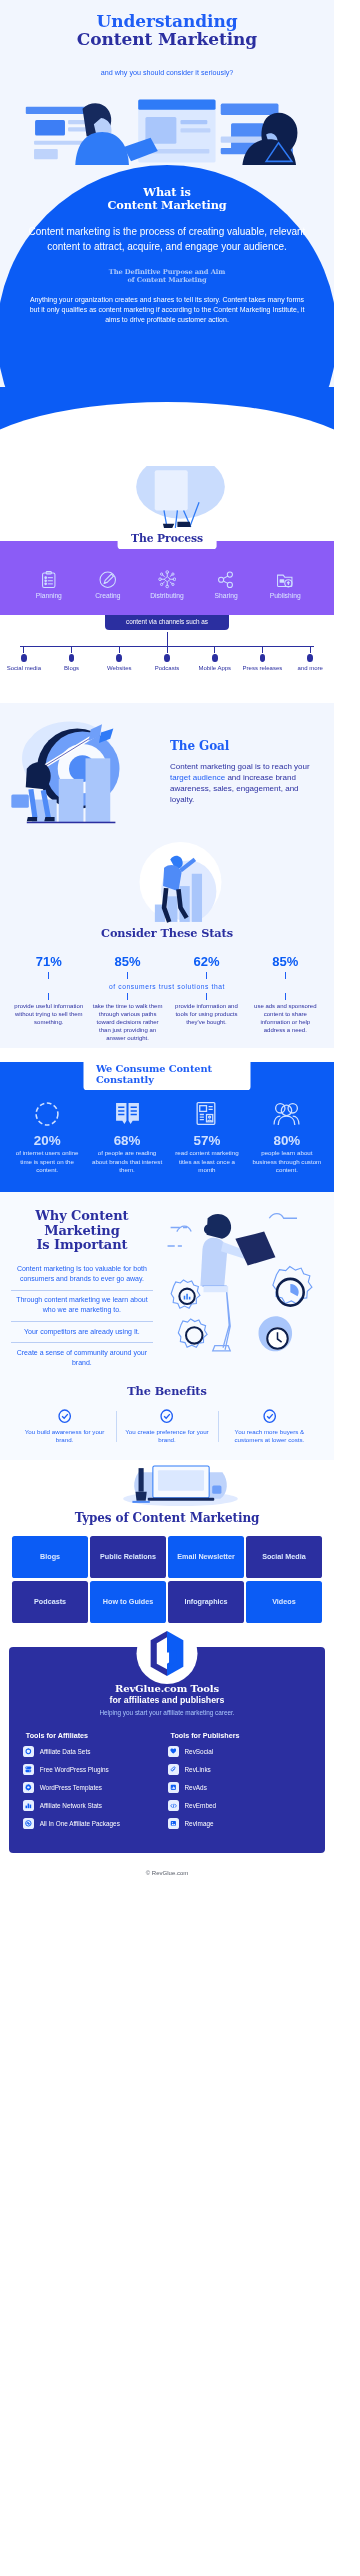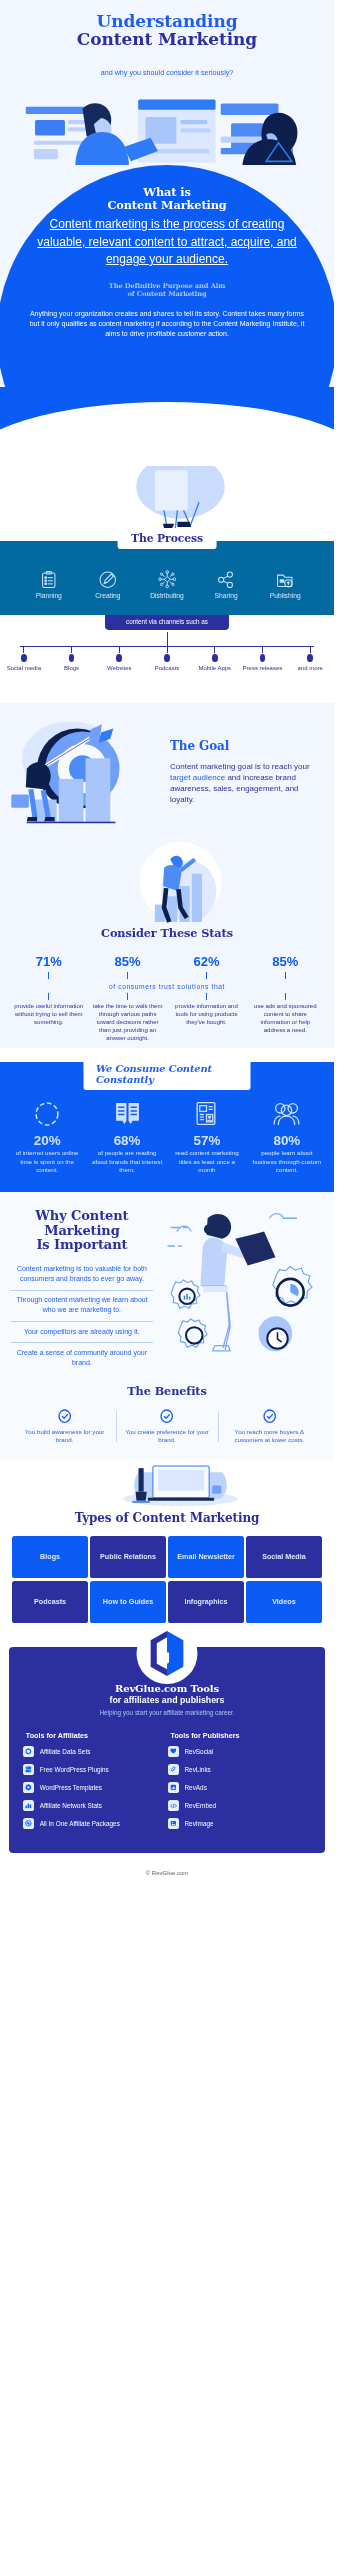--- a/index.html
+++ b/index.html
@@ -26,33 +26,33 @@
 
   
   .circle-wrap { position:relative; background:#f2f6fe; height:222px; }
   .circle {
     position:absolute; left:50%; transform:translateX(-50%);
     top:0; width:340px; height:340px; border-radius:50%;
     background:#0b5cf5; color:#fff;
     padding:21.6px 31px 0; text-align:center;
   }
   .circle h2 { font-size:11.3px; line-height:1.15; }
-  .circle .def { font-size:12px; line-height:1.45; margin-top:4px;text-decoration:underline; }
+  .circle .def { font-size:10px; line-height:1.45; margin-top:13px; }
   .circle .sub2 { font-size:6.7px; line-height:1.2; margin-top:13.4px; color:#a9c6fb; }
   .circle .body2 { font-size:7px; line-height:1.42; margin-top:11.3px; }
   .circle-tail { background:#0b5cf5; height:77px; position:relative; }
   .circle-tail:after{
     content:""; position:absolute; left:50%; bottom:-0.5px; transform:translateX(-50%);
     width:402px; height:62px; background:#ffffff; border-radius:50% 50% 0 0 / 100% 100% 0 0;
   }
 
   
   .process { background:#ffffff; padding-top:2.1px; position:relative; }
   .process-art { height:62px; position:relative; }
-  .process-band { background:#0369a1; padding:16.5px 0 15.5px; position:relative; margin-top:13.4px;}
+  .process-band { background:#8b5cf6; padding:16.5px 0 15.5px; position:relative; margin-top:13.4px;}
   .process-title-pill {
     position:absolute; left:50%; transform:translateX(-50%); top:-10.3px;
     background:#fff; padding:1.5px 13.4px 4.1px; border-radius:0 0 3.1px 3.1px;
   }
   .process-title-pill .t { font-size:10.8px; color:#2b2fa0; }
   .proc-row { display:flex; justify-content:center; gap:3.1px; margin-top:10.3px; }
   .proc-item { width:56px; text-align:center; color:#cfe0ff; }
   .proc-item .ico { height:23px; display:flex; align-items:center; justify-content:center; }
   .proc-item .lbl { font-size:6.7px; margin-top:4.6px; color:#dbe8ff; }
 
@@ -88,21 +88,21 @@
   .stat-col { flex:1; text-align:center; }
   .stat-col .num { font-size:13px; font-weight:700; color:#0b5cf5; }
   .stat-tick { width:1px; height:7.7px; background:#1f5ef5; margin:3.1px auto 0; }
   .stats-mid { font-size:6.7px; color:#1f5ef5; letter-spacing:0.6px; text-align:center; margin:3.1px 0 0; }
   .stat-col .desc { font-size:6px; color:#2b2fa0; line-height:1.32; margin-top:3.1px; padding:0 3.1px; }
 
   
   .consume { background:#0b5cf5; margin-top:13.4px; padding:17.5px 0 17.5px; position:relative; }
   .consume-pill {
     position:absolute; left:50%; transform:translateX(-50%); top:-0.5px;
-    background:#fff; padding:2.1px 12.4px 4.6px; border-radius:0 0 3.1px 3.1px;font-style:italic;
+    background:#fff; padding:2.1px 12.4px 4.6px; border-radius:0 0 3.1px 3.1px;
   }
   .consume-pill .t { font-size:9.8px; color:#1f5ef5; }
   .consume-row { display:flex; margin-top:18.5px; padding:0 7.2px; }
   .cons-col { flex:1; text-align:center; color:#cfe0ff; }
   .cons-col .ico { height:32px; display:flex; align-items:center; justify-content:center; }
   .cons-col .num { font-size:13.4px; font-weight:700; color:#cfe0ff; margin-top:3.1px; }
   .cons-col .desc { font-size:6.2px; line-height:1.35; margin-top:1.5px; color:#dbe8ff; padding:0 3.1px; }
 
   
   .why { background:#f7faff; padding:17.5px 11.3px 5.2px; display:flex; gap:5.2px; }

